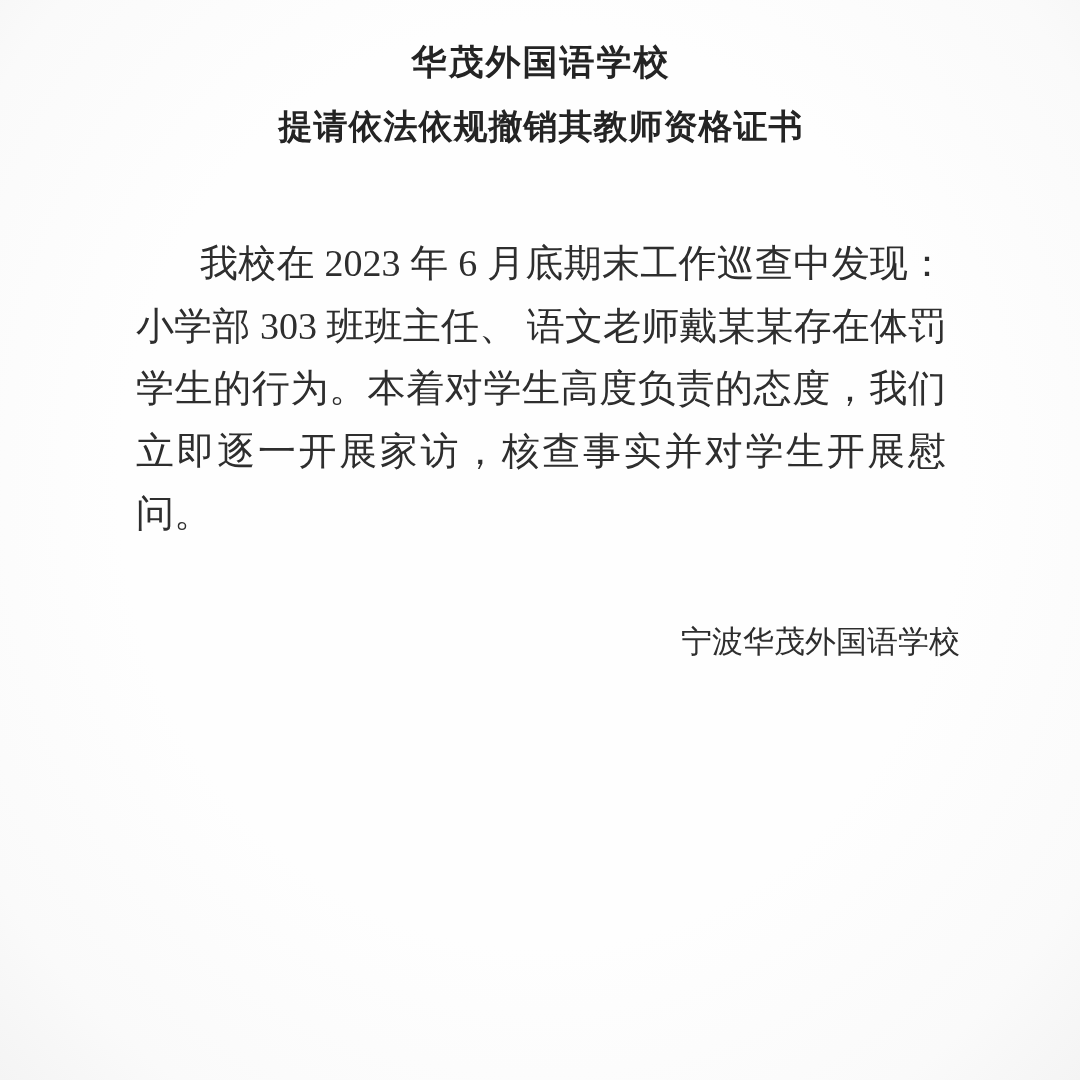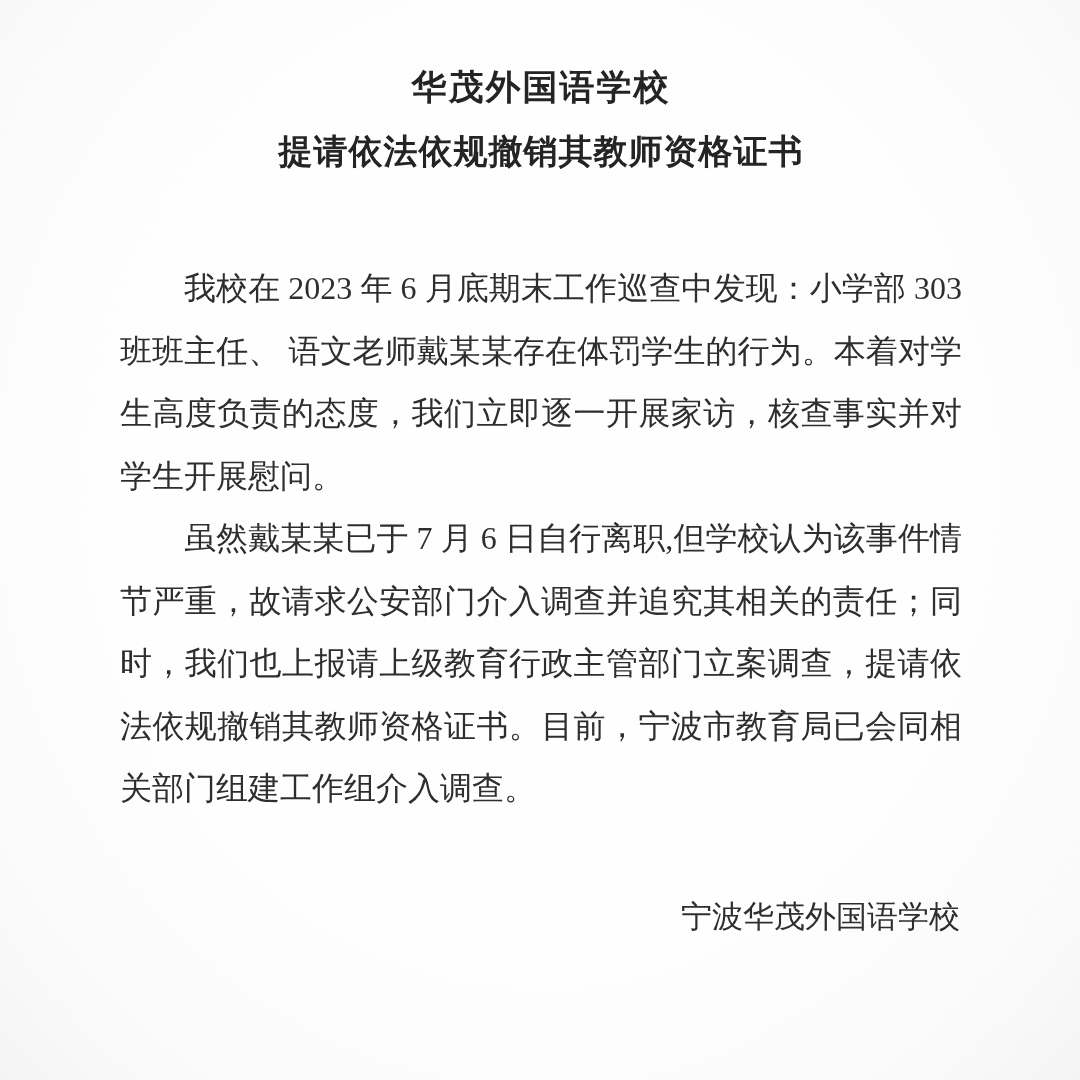--- a/index.html
+++ b/index.html
@@ -15,21 +15,21 @@
     background: radial-gradient(ellipse at 50% 45%, #fefefe 55%, #fafafa 85%, #f4f4f4 100%);
     overflow: hidden;
     box-sizing: border-box;
     font-family: "Liberation Serif", "DejaVu Serif", serif;
     color: #2d2d2d;
   }
   .doc {
     box-sizing: border-box;
     width: 100%;
     height: 100%;
-    padding: 70px 118px 0 120px;
+    padding: 45px 118px 0 120px;
   }
   .title {
     margin: 0;
     font-size: 35px;
     font-weight: 700;
     line-height: 1.0;
     text-align: center;
     letter-spacing: 2px;
     color: #242424;
   }
@@ -39,22 +39,22 @@
     font-weight: 700;
     line-height: 1.0;
     text-align: center;
     letter-spacing: 1px;
     color: #242424;
   }
   .body-text {
     margin-top: 88px;
   }
   .para {
-    margin: 0;
-    font-size: 32px;
+    margin: 16px;
+    font-size: 38px;
     line-height: 62.5px;
     text-align: justify;
     text-justify: inter-character;
     text-indent: 64px;
     color: #2e2e2e;
     word-break: break-all;
   }
   .sign-block {
     margin-top: 64px;
     text-align: right;
@@ -72,21 +72,20 @@
 
 <div class="page">
   <div class="doc">
 
     <h1 class="title">华茂外国语学校</h1>
 
     <h2 class="subtitle">提请依法依规撤销其教师资格证书</h2>
 
     <div class="body-text">
       <p class="para">我校在 2023 年 6 月底期末工作巡查中发现：小学部 303 班班主任、 语文老师戴某某存在体罚学生的行为。本着对学生高度负责的态度，我们立即逐一开展家访，核查事实并对学生开展慰问。</p>
-      <p class="para">虽然戴某某已于 7 月 6 日自行离职,但学校认为该事件情节严重，故请求公安部门介入调查并追究其相关的责任；同时，我们也上报请上级教育行政主管部门立案调查，提请依法依规撤销其教师资格证书。目前，宁波市教育局已会同相关部门组建工作组介入调查。</p>
     </div>
 
     <div class="sign-block">
       <p class="signature">宁波华茂外国语学校</p>
 
     </div>
 
   </div>
 </div>
 

